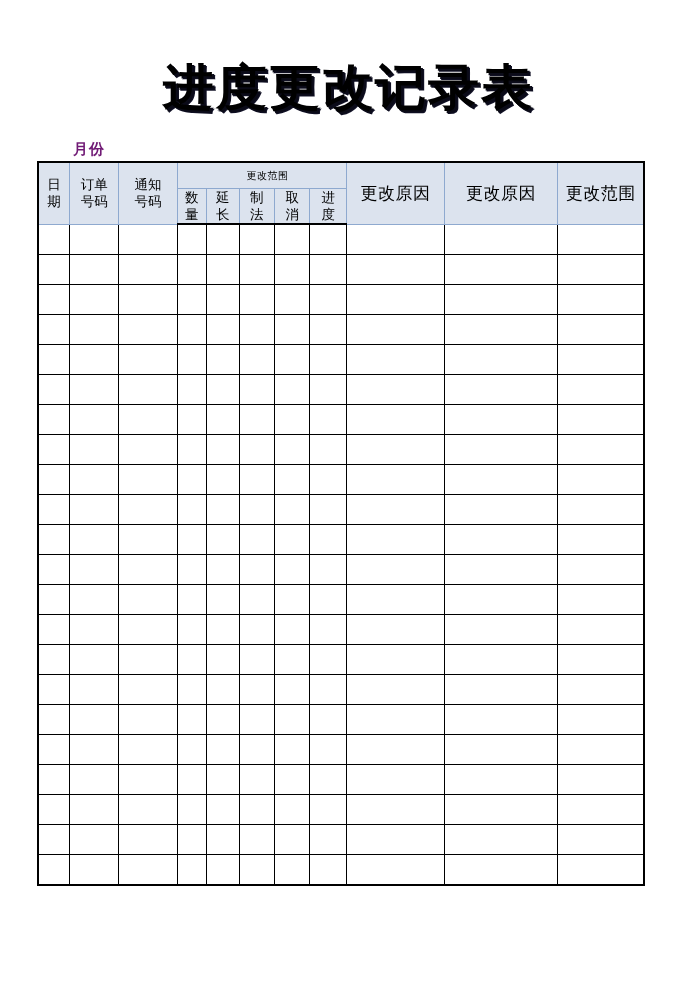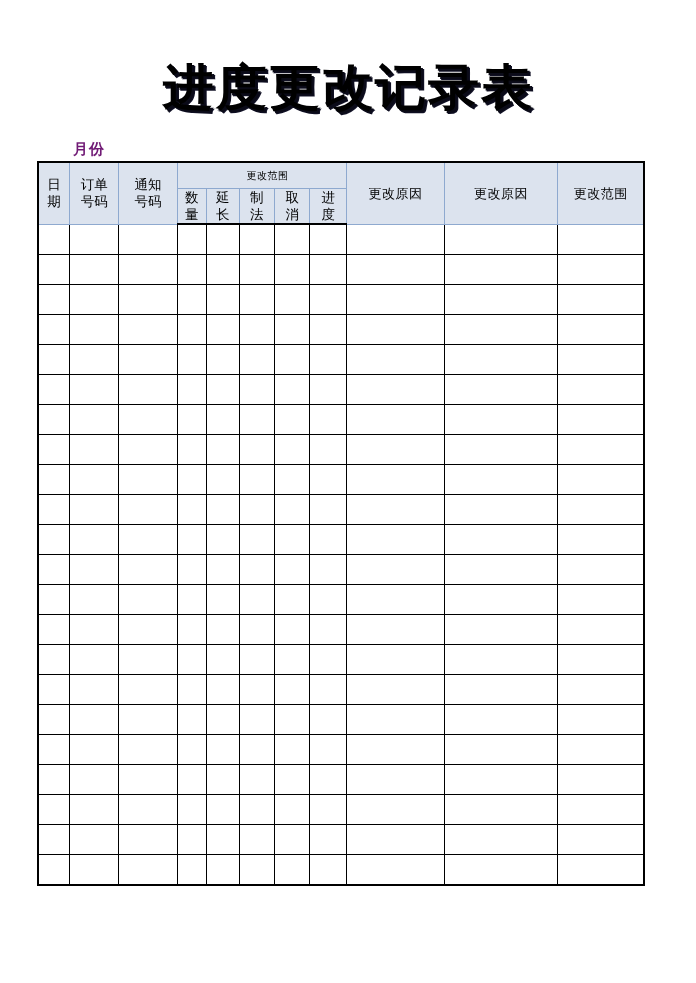--- a/index.html
+++ b/index.html
@@ -67,21 +67,21 @@
     text-align: center;
     vertical-align: middle;
     color: #000000;
     background: #ffffff;
   }
 
   
   .sheet thead th {
     background: #dce3ee;
     border: 1px solid #8ea9cf;
-    font-size: 13px;
+    font-size: 17px;
     line-height: 17px;
     letter-spacing: 0.5px;
   }
   .sheet thead th.narrow-stack {
     font-size: 13.5px;
     line-height: 17px;
     letter-spacing: 0;
     word-break: break-all;
   }
   .sheet thead th.span-title {

